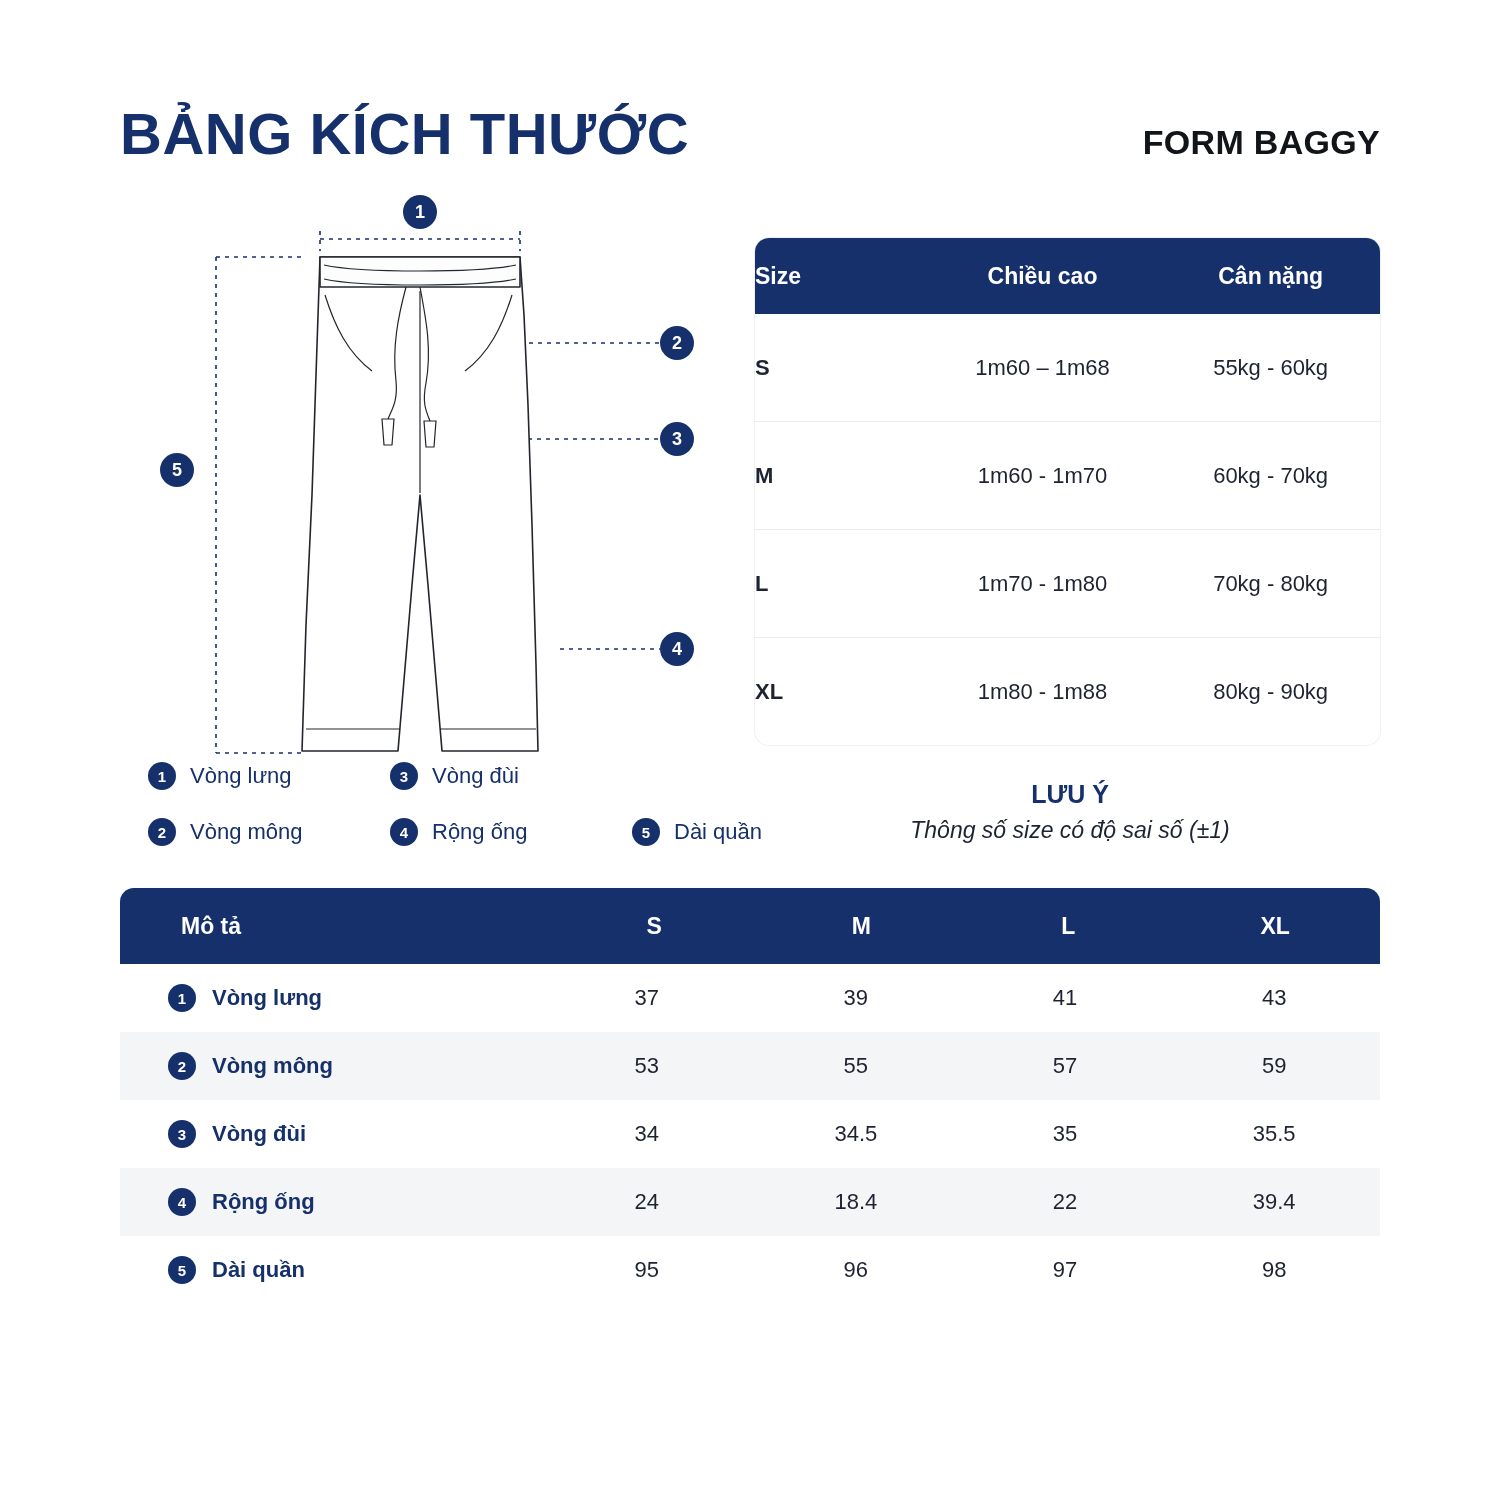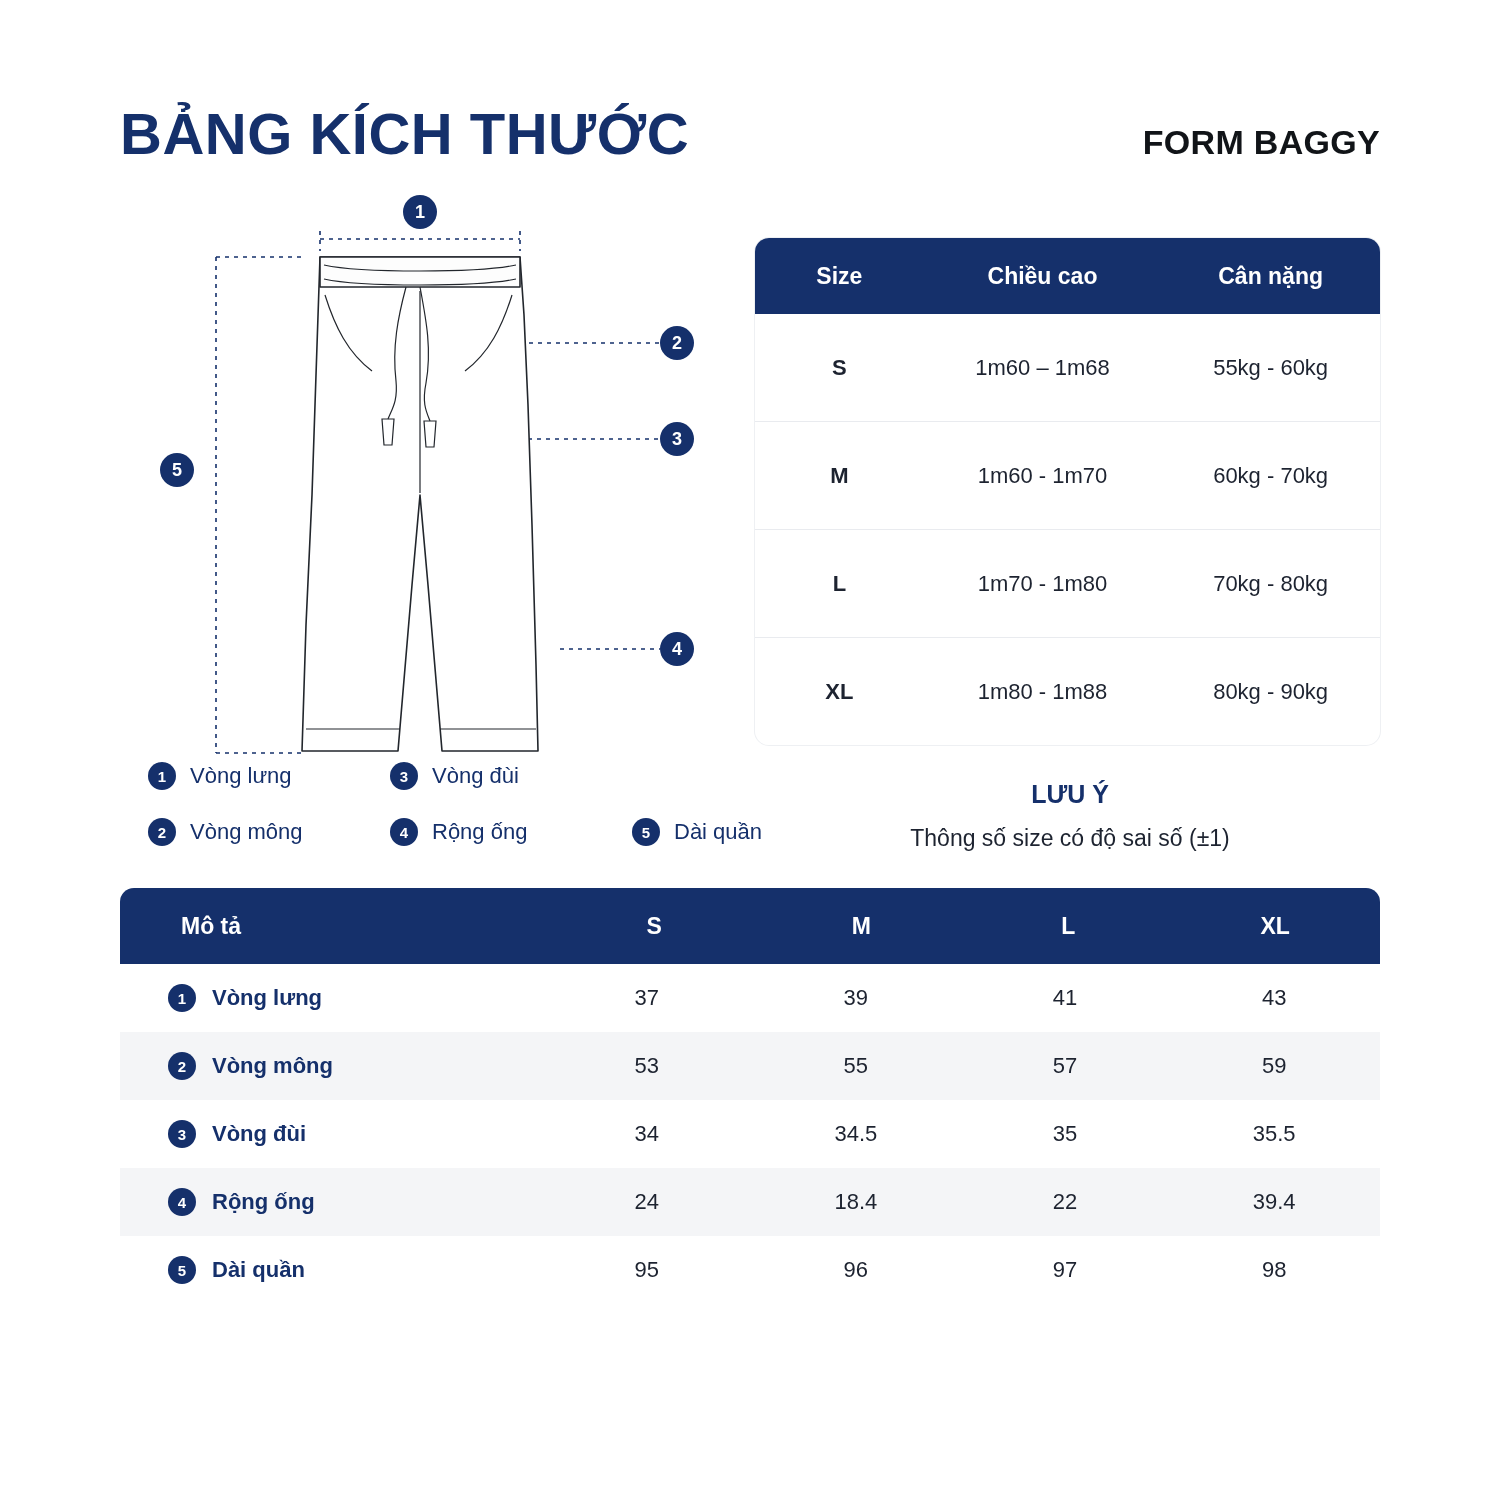--- a/index.html
+++ b/index.html
@@ -117,45 +117,46 @@
   }
   .size-table .trow {
     display: flex;
     height: 107px;
     align-items: center;
     font-size: 22px;
     color: #1d2330;
     border-bottom: 1px solid #e9ebef;
   }
   .size-table .trow:last-child { border-bottom: none; }
-  .size-table .c0 { width: 27%; text-align: center; font-weight: 700; }
+  .size-table .c0 { width: 27%; text-align: left; font-weight: 700; }
   .size-table .c1 { width: 38%; text-align: center; }
   .size-table .c2 { width: 35%; text-align: center; }
   .size-table .thead .c0,
   .size-table .thead .c1,
   .size-table .thead .c2 { font-weight: 700; }
 
   
   .note {
     position: absolute;
     left: 760px;
     top: 780px;
     width: 620px;
     text-align: center;
   }
   .note-title {
     font-size: 25px;
     font-weight: 700;
     color: #15306b;
-    margin: 0 0 16px 0;
+    margin: 0 0 8px 0;
   }
   .note-text {
     font-size: 23px;
     color: #1d2330;
     margin: 0;
+    font-style: italic;
   }
 
   
   .meas-table {
     position: absolute;
     left: 120px;
     top: 888px;
     width: 1260px;
     border-radius: 14px;
     overflow: hidden;

